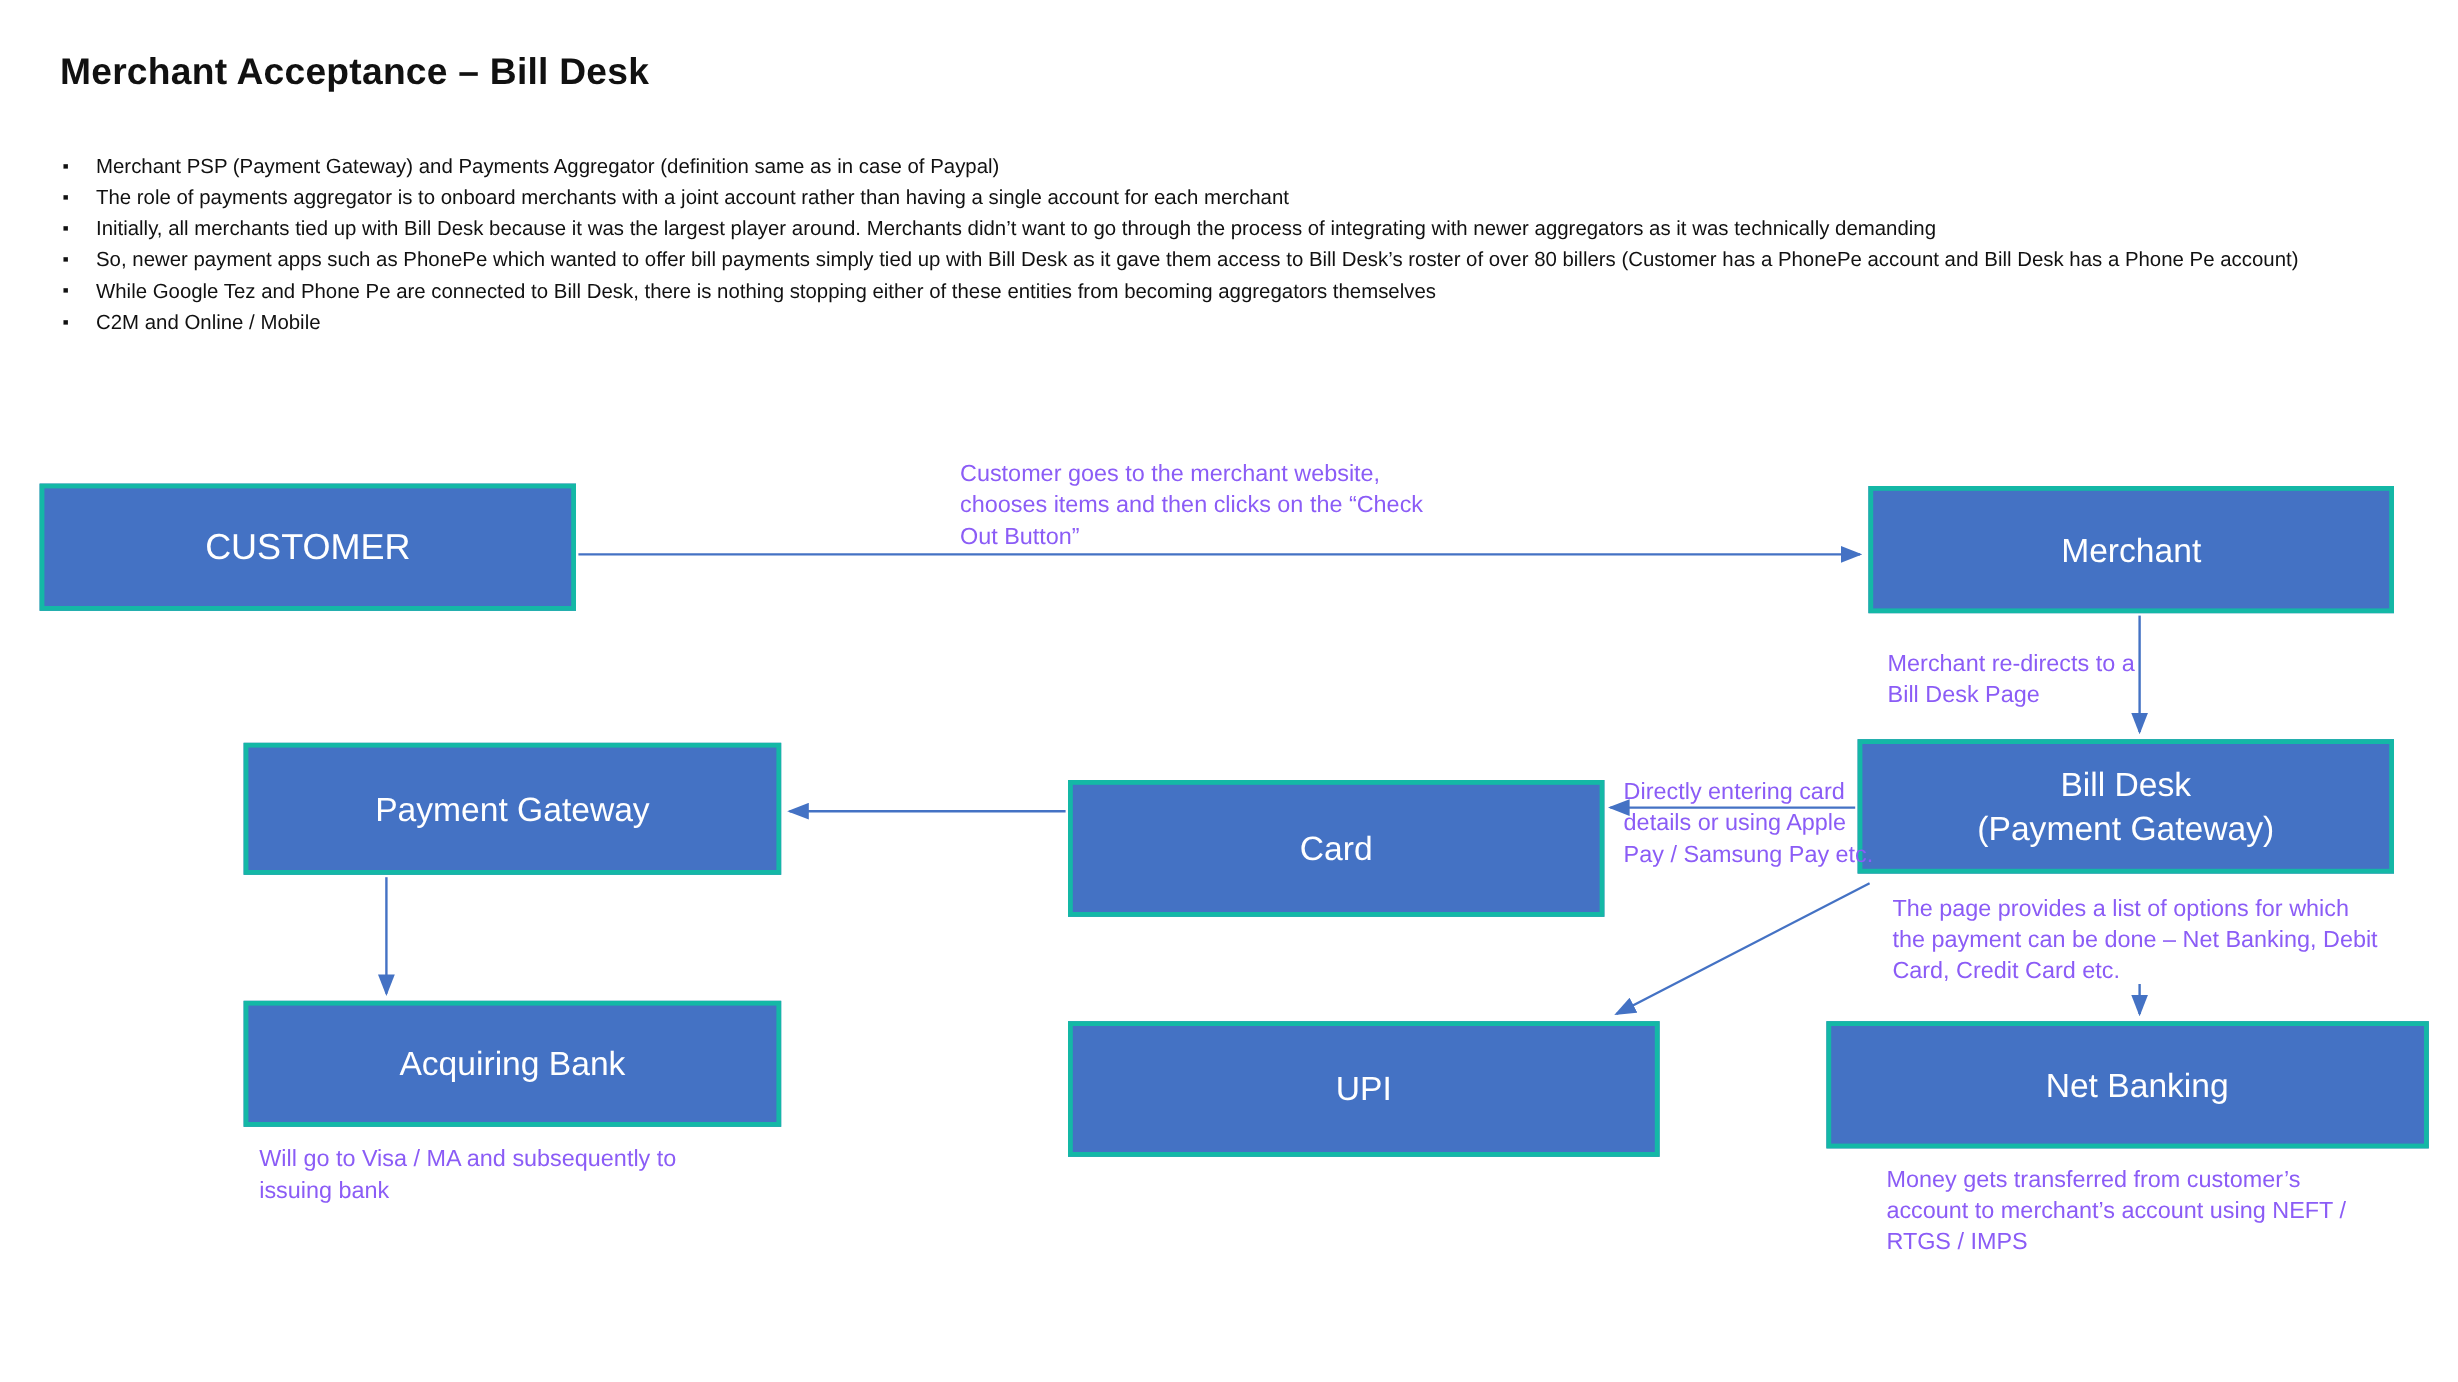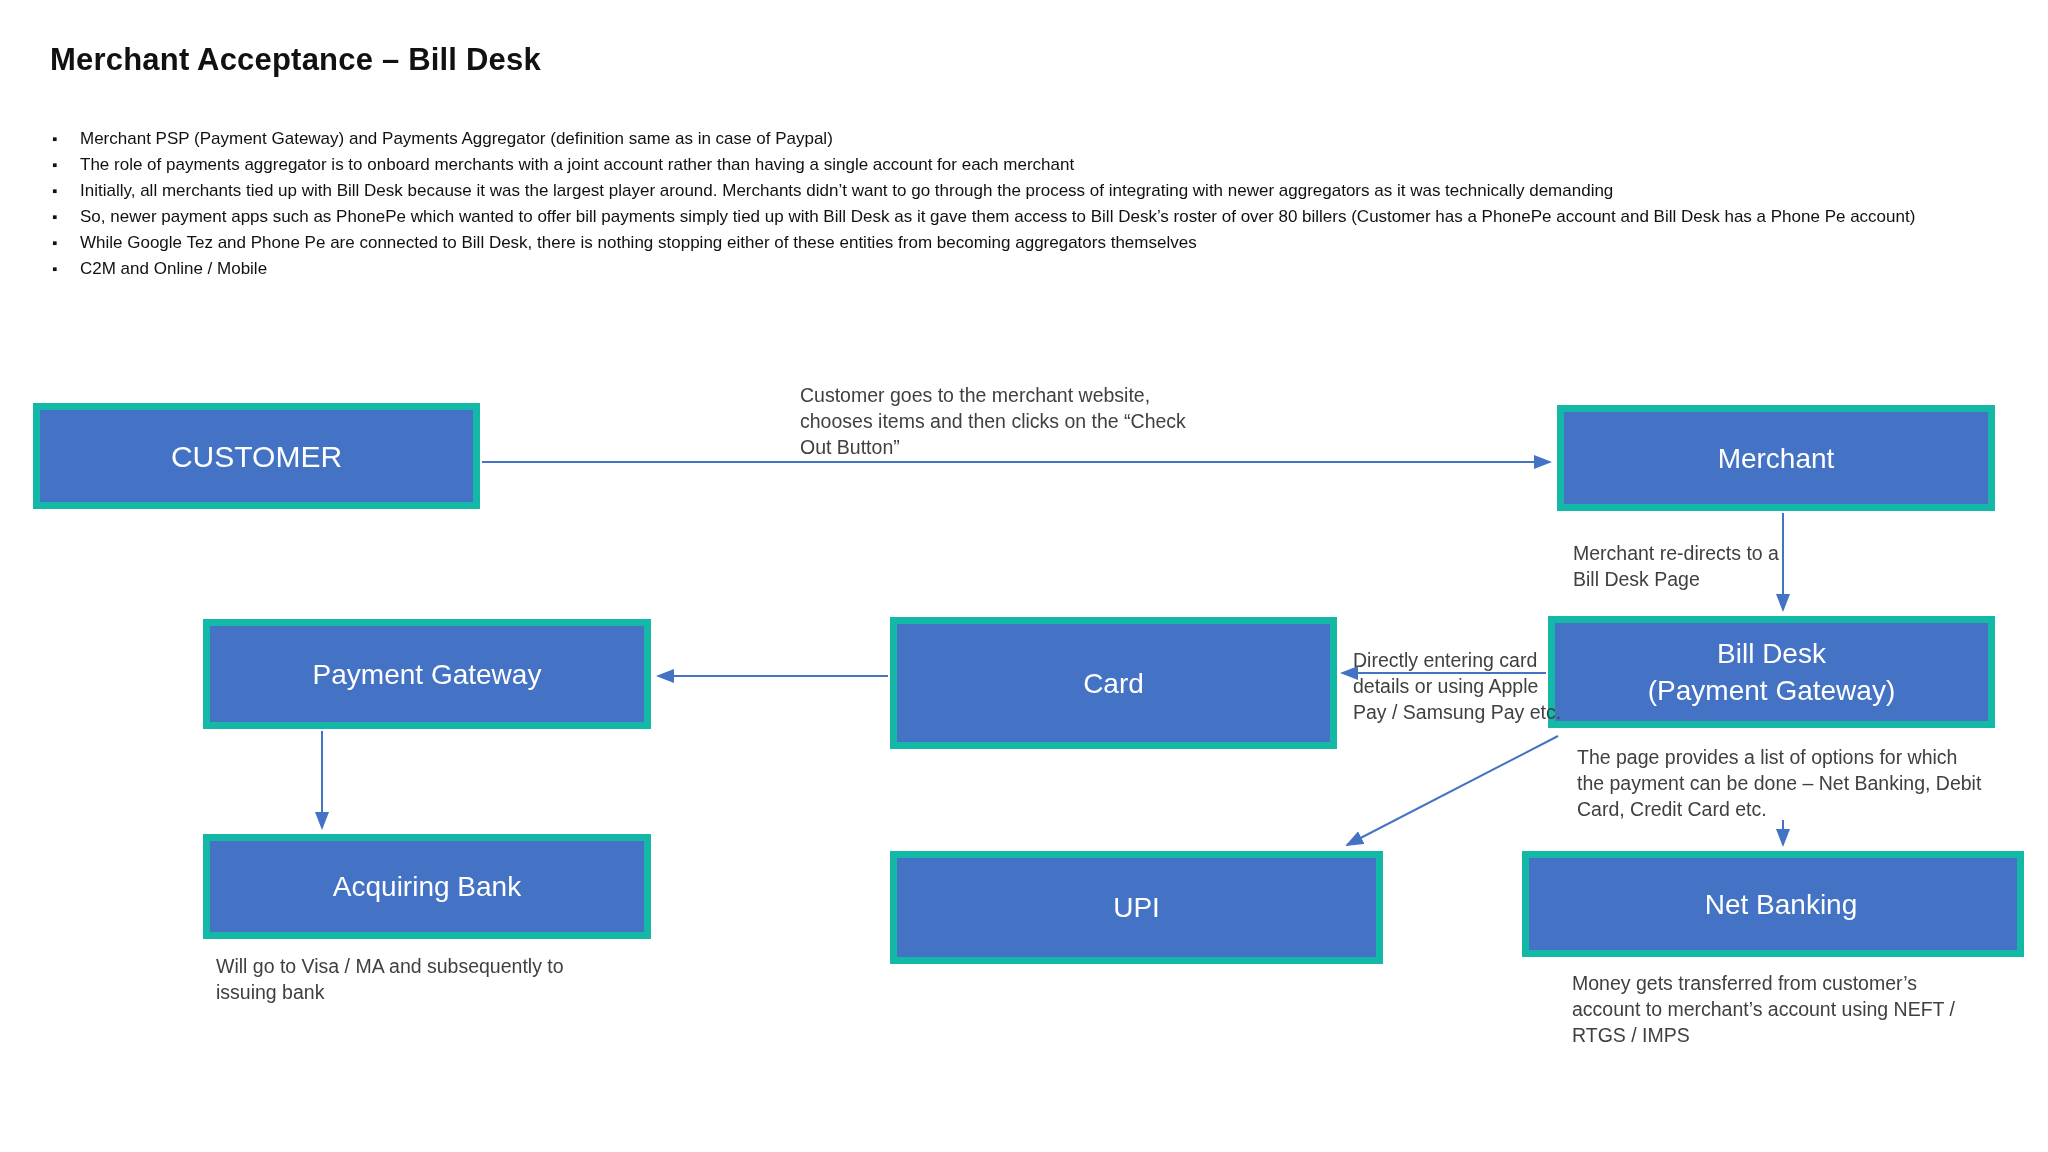--- a/index.html
+++ b/index.html
@@ -5,27 +5,27 @@
   html,body{margin:0;padding:0;background:#ffffff;}
   body{font-family:"Liberation Sans", sans-serif;color:#1a1a1a;}
   #canvas{position:relative;width:2048px;height:1152px;background:#ffffff;overflow:hidden;}
 
   .title{position:absolute;left:50px;top:42px;font-size:31px;font-weight:bold;color:#111;letter-spacing:0.2px;}
 
   .bullets{position:absolute;left:50px;top:126px;width:1920px;margin:0;padding:0;list-style:none;}
   .bullets li{position:relative;padding-left:30px;font-size:17px;line-height:26px;color:#111;}
   .bullets li::before{content:"▪";position:absolute;left:2px;top:0;font-size:15px;color:#111;}
 
-  .node{position:absolute;background:#4472c4;border:7px solid #14b8a6;box-sizing:border-box;
+  .node{position:absolute;background:#4472c4;border:4px solid #14b8a6;box-sizing:border-box;
         display:flex;align-items:center;justify-content:center;flex-direction:column;
         color:#ffffff;text-align:center;}
   .node .lbl{font-size:28px;line-height:37px;}
   #node-customer .lbl{font-size:30px;}
 
-  .note{position:absolute;font-size:19.5px;line-height:26px;color:#404040;}
+  .note{position:absolute;font-size:19.5px;line-height:26px;color:#8b5cf6;}
 
   svg.arrows{position:absolute;left:0;top:0;pointer-events:none;}
 </style>
 </head>
 <body>
 
 <div id="canvas">
 
   <div class="title">Merchant Acceptance – Bill Desk</div>
 
@@ -43,21 +43,21 @@
   </div>
 
   <div class="node" id="node-merchant" style="left:1557px;top:405px;width:438px;height:106px;">
     <span class="lbl">Merchant</span>
   </div>
 
   <div class="node" id="node-payment-gateway" style="left:203px;top:619px;width:448px;height:110px;">
     <span class="lbl">Payment Gateway</span>
   </div>
 
-  <div class="node" id="node-card" style="left:890px;top:617px;width:447px;height:132px;">
+  <div class="node" id="node-card" style="left:890px;top:650px;width:447px;height:114px;">
     <span class="lbl">Card</span>
   </div>
 
   <div class="node" id="node-bill-desk" style="left:1548px;top:616px;width:447px;height:112px;">
     <span class="lbl">Bill Desk</span>
     <span class="lbl">(Payment Gateway)</span>
   </div>
 
   <div class="node" id="node-acquiring-bank" style="left:203px;top:834px;width:448px;height:105px;">
     <span class="lbl">Acquiring Bank</span>

